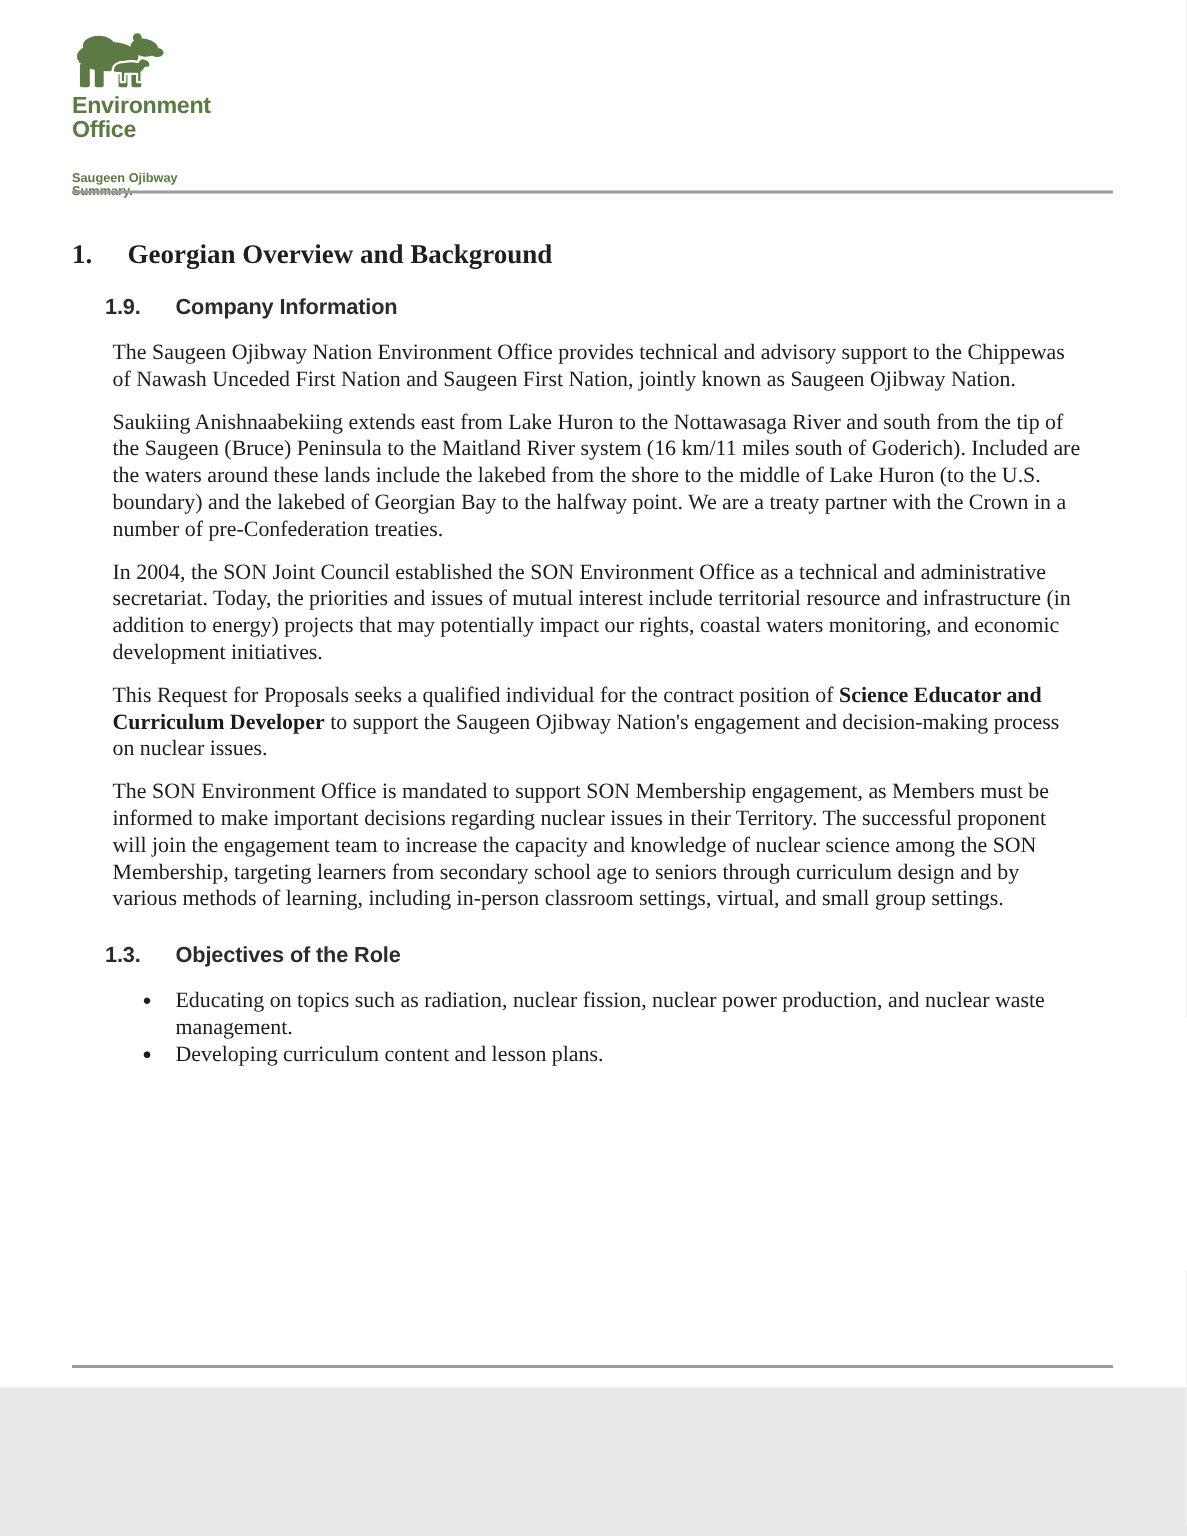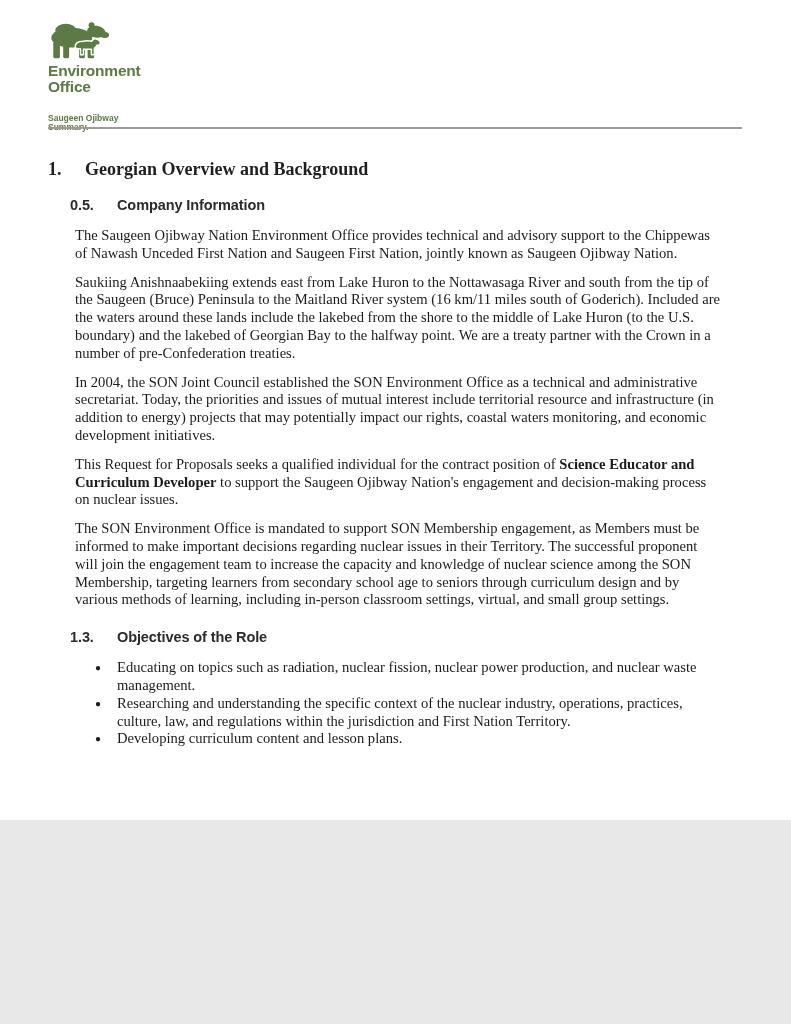--- a/index.html
+++ b/index.html
@@ -1,18 +1,18 @@
 <!DOCTYPE html>
 <html><head>
 <meta charset="utf-8">
 <style>
   html,body { margin:0; padding:0; background:#e8e8e8; }
   .page {
     position:relative;
-    width:791px; height:820px;
+    width:791px; height:925px;
     margin:0 auto;
     background:#ffffff;
     overflow:hidden;
     font-family:"Liberation Serif", serif;
     color:#1c1c1c;
     -webkit-font-smoothing:antialiased;
   }
   
   .logo { position:absolute; left:48px; top:18px; }
   .logo svg { display:block; width:66px; height:42px; }
@@ -101,21 +101,21 @@
   <div class="rule-top"></div>
 
   <div class="content">
 
     <div class="sec-head">
       <span class="num">1.</span>
       <span>Georgian Overview and Background</span>
     </div>
 
     <div class="sub-head">
-      <span class="num">0.5.</span>
+      <span class="num">1.9.</span>
       <span>Company Information</span>
     </div>
 
     <p class="body">The Saugeen Ojibway Nation Environment Office provides technical and advisory support to the Chippewas of Nawash Unceded First Nation and Saugeen First Nation, jointly known as Saugeen Ojibway Nation.</p>
     <p class="body">Saukiing Anishnaabekiing extends east from Lake Huron to the Nottawasaga River and south from the tip of the Saugeen (Bruce) Peninsula to the Maitland River system (16 km/11 miles south of Goderich). Included are the waters around these lands include the lakebed from the shore to the middle of Lake Huron (to the U.S. boundary) and the lakebed of Georgian Bay to the halfway point. We are a treaty partner with the Crown in a number of pre-Confederation treaties.</p>
     <p class="body">In 2004, the SON Joint Council established the SON Environment Office as a technical and administrative secretariat. Today, the priorities and issues of mutual interest include territorial resource and infrastructure (in addition to energy) projects that may potentially impact our rights, coastal waters monitoring, and economic development initiatives.</p>
 
 
     <p class="body"><span>This Request for Proposals seeks a qualified individual for the contract position of </span><span class="b">Science Educator and Curriculum Developer</span><span> to support the Saugeen Ojibway Nation's engagement and decision-making process on nuclear issues.</span></p>
     <p class="body">The SON Environment Office is mandated to support SON Membership engagement, as Members must be informed to make important decisions regarding nuclear issues in their Territory. The successful proponent will join the engagement team to increase the capacity and knowledge of nuclear science among the SON Membership, targeting learners from secondary school age to seniors through curriculum design and by various methods of learning, including in-person classroom settings, virtual, and small group settings.</p>
@@ -126,21 +126,20 @@
     </div>
 
 
     <ul class="bullets">
       <li>
         <span class="marker">●</span>
         <span>Educating on topics such as radiation, nuclear fission, nuclear power production, and nuclear waste management.</span>
       </li>
       <li>
         <span class="marker">●</span>
-        <span>Researching and understanding the specific context of the nuclear industry, operations, practices, culture, law, and regulations within the jurisdiction and First Nation Territory.</span>
       </li>
       <li>
         <span class="marker">●</span>
         <span>Developing curriculum content and lesson plans.</span>
       </li>
     </ul>
 
   </div>
 
   <div class="rule-bottom"></div>

